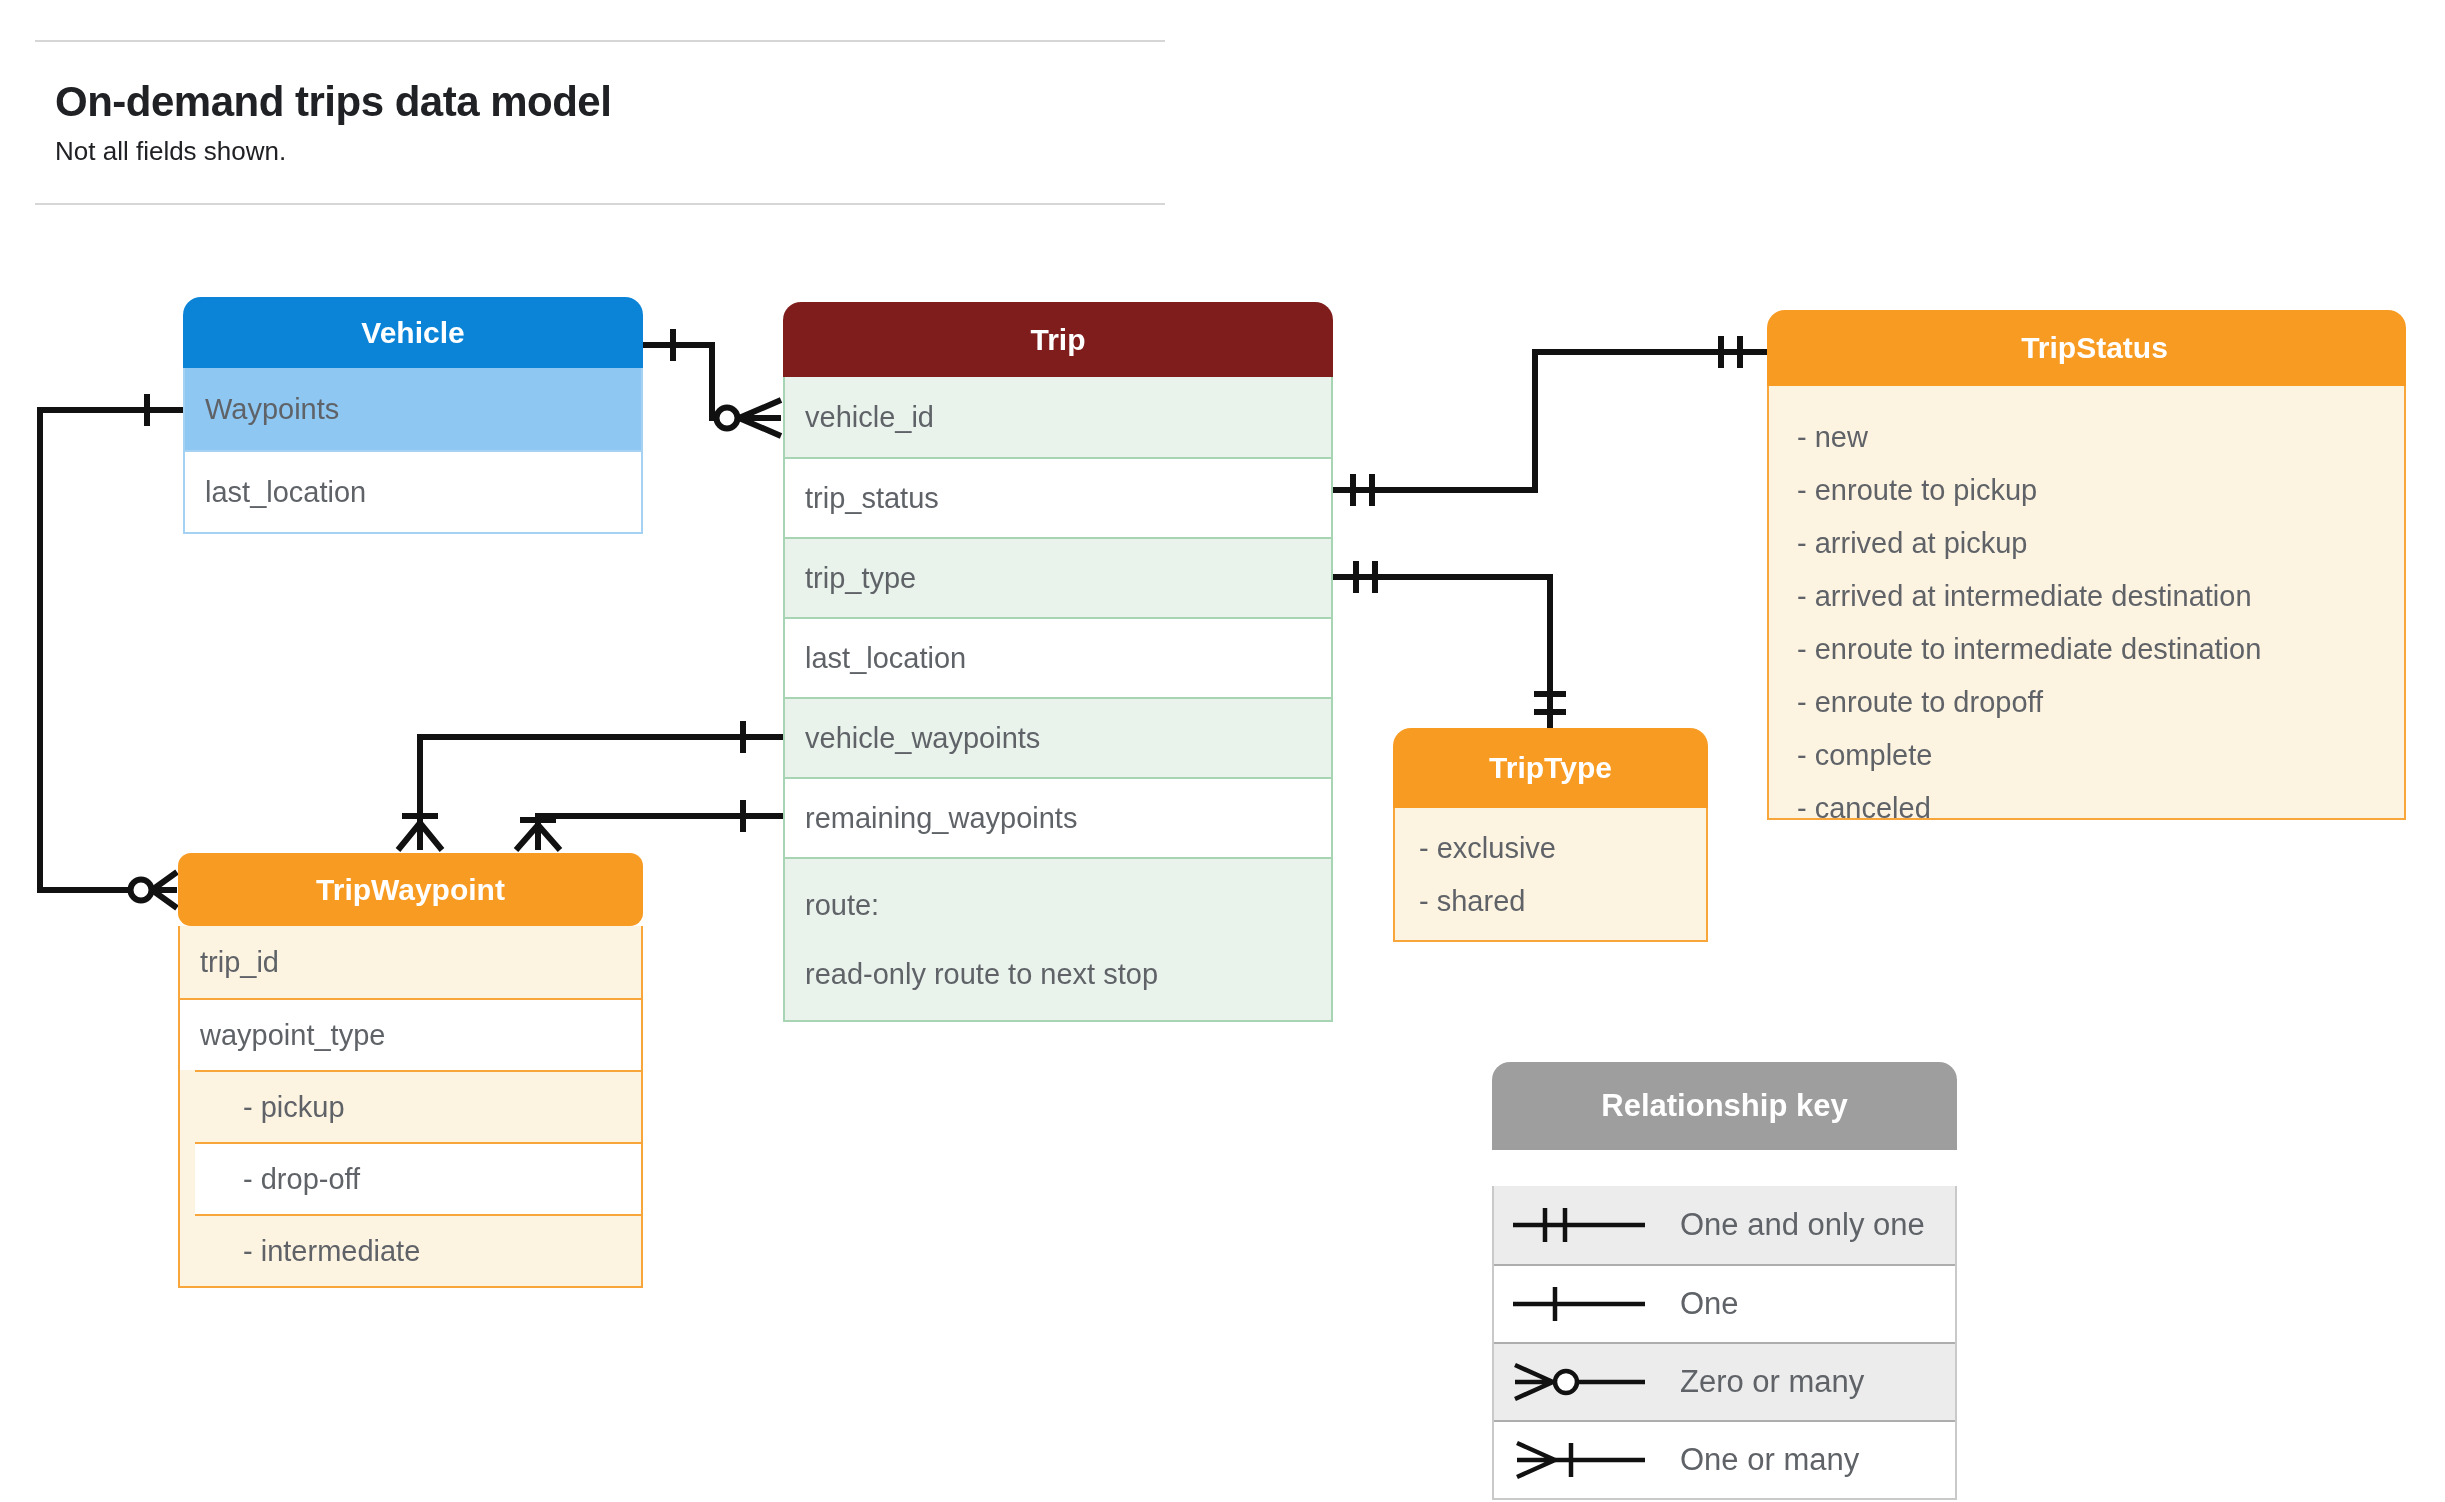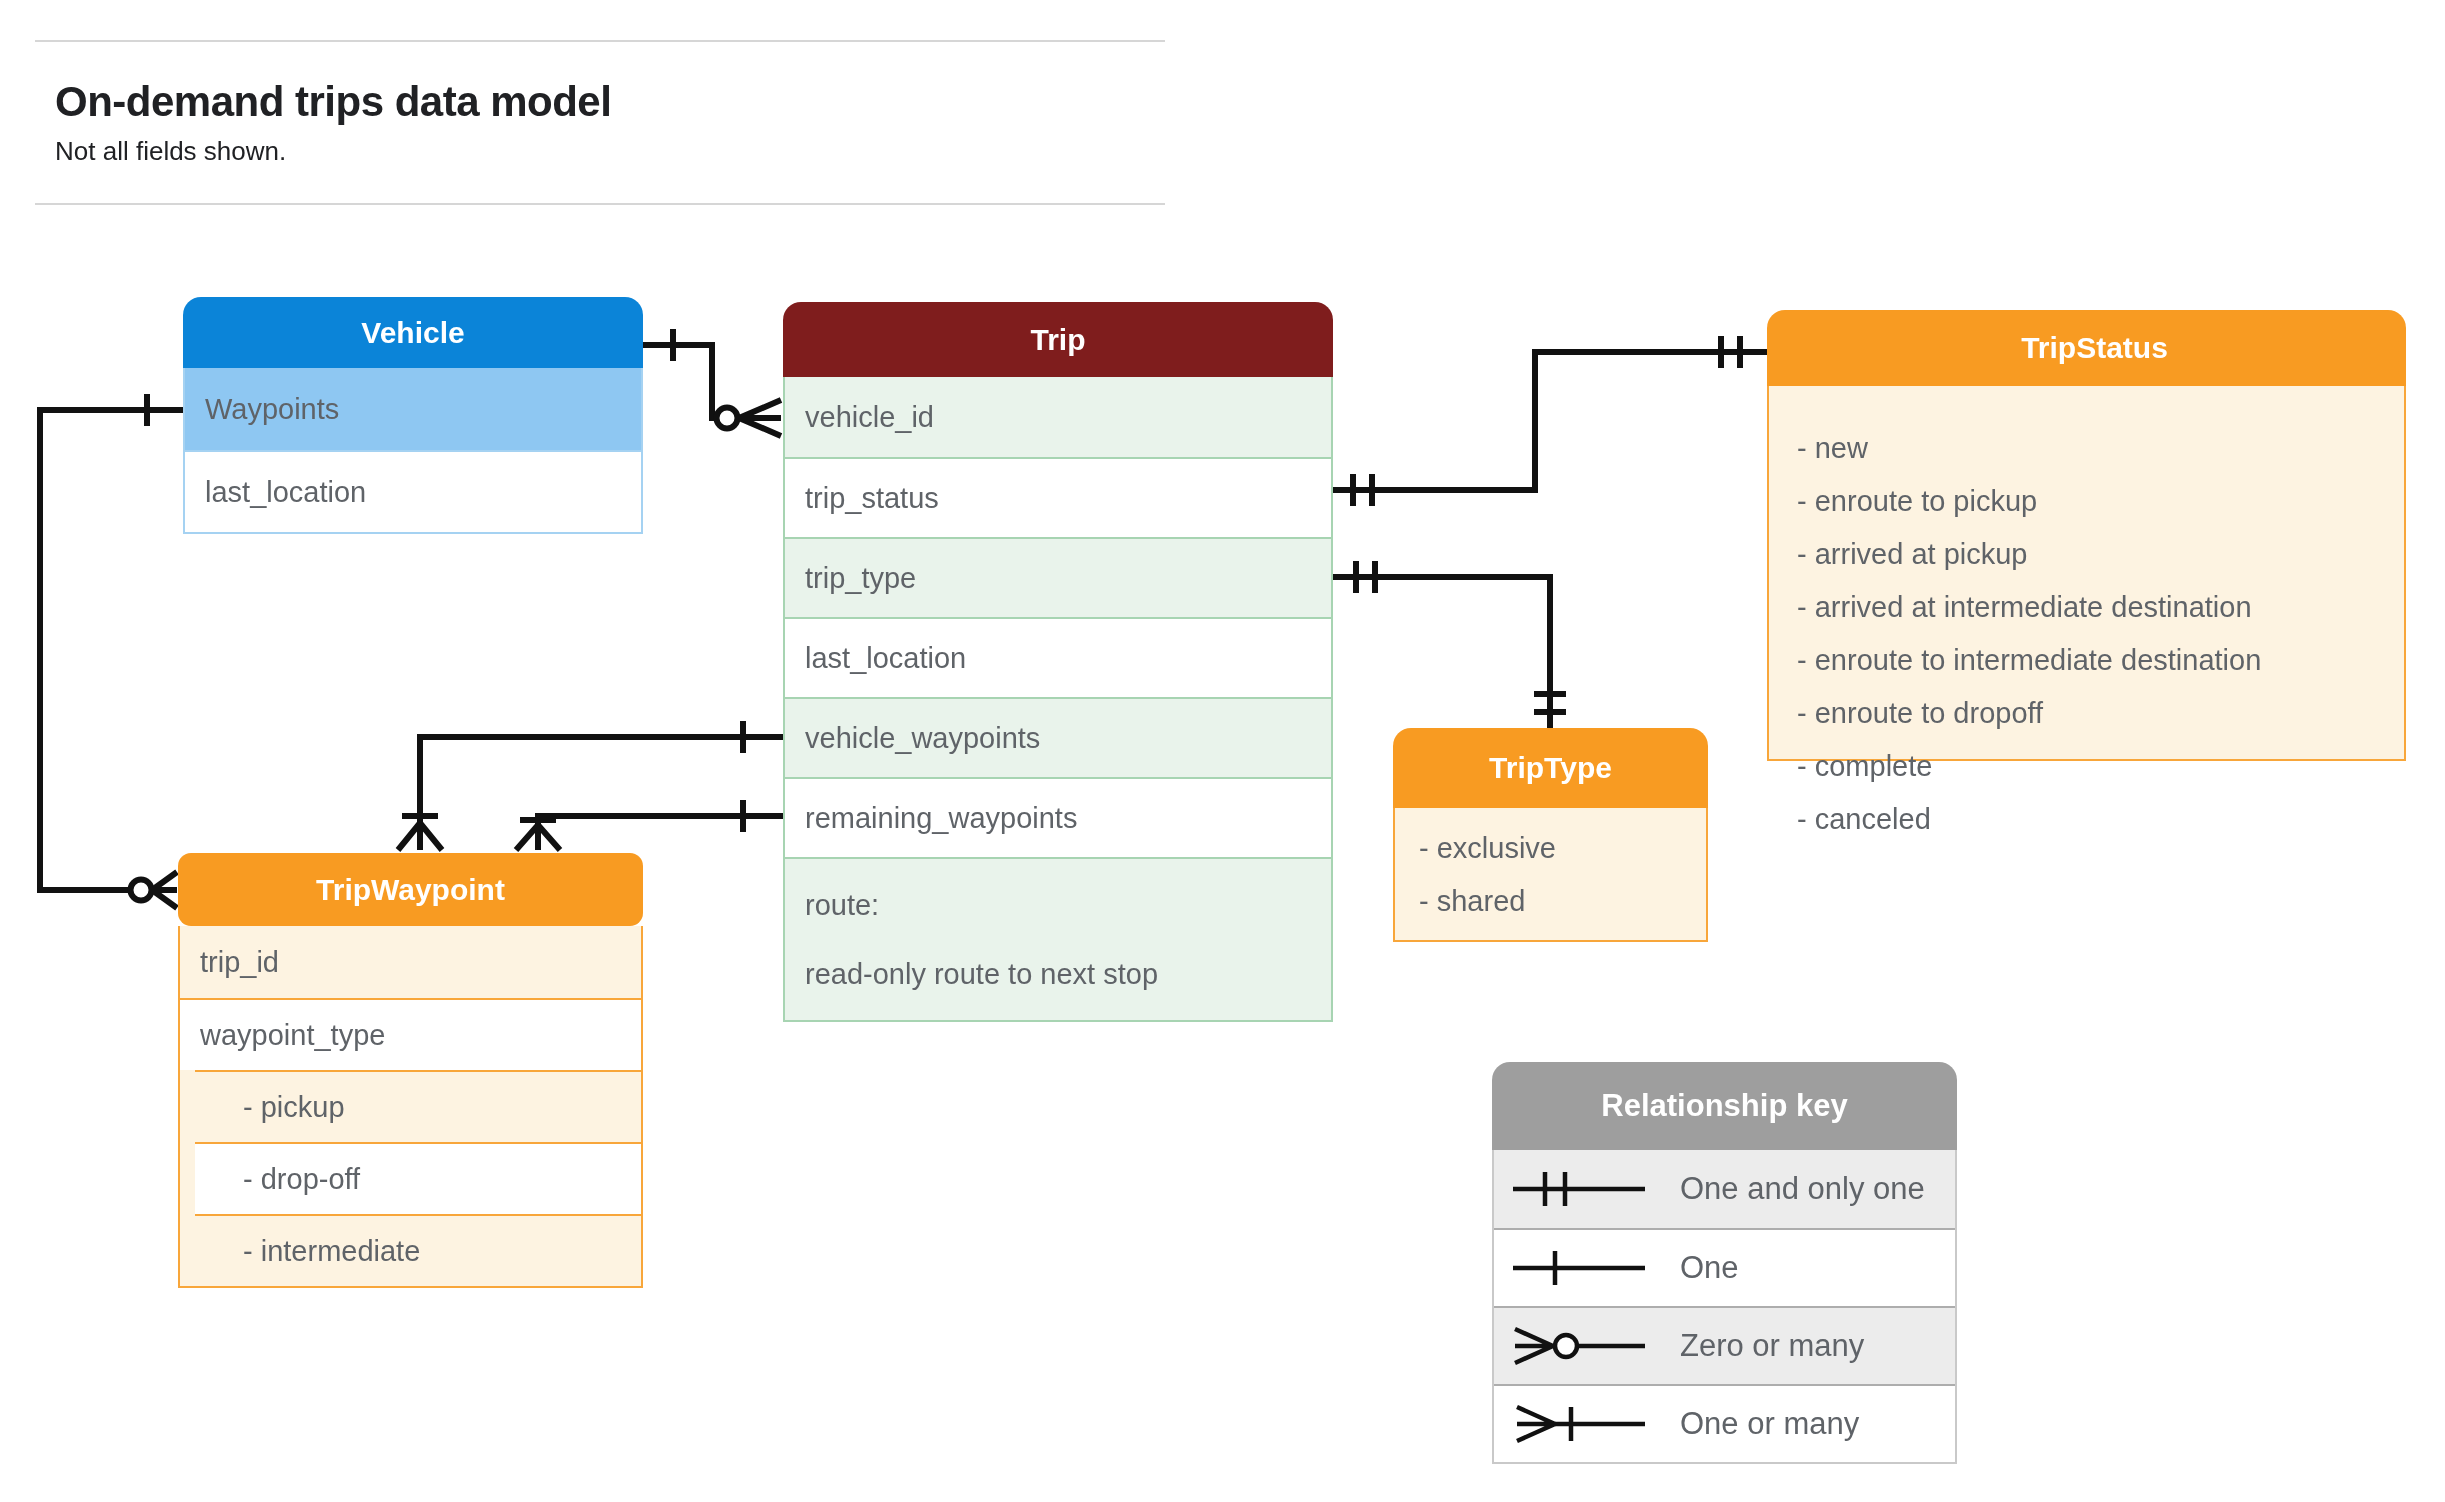--- a/index.html
+++ b/index.html
@@ -41,38 +41,38 @@
 
   
   .orange .e-header{background:#f89b22;}
   .orange .e-body{border-color:#f8a63a;background:#fdf3e1;}
   .orange .e-row{border-top-color:#f8a63a;}
   .row-cream{background:#fdf3e1;}
   .row-plain{background:#fff;}
 
   .tripstatus{left:1767px;top:310px;width:639px;}
   .tripstatus .e-header{height:76px;padding-left:16px;}
-  .tripstatus .e-body{height:375px;padding:36px 0 0 28px;}
+  .tripstatus .e-body{height:434px;padding:25px 0 0 28px;}
   .enum-line{font-size:29px;color:#5f6368;line-height:53px;}
 
   .triptype{left:1393px;top:728px;width:315px;}
   .triptype .e-header{height:80px;}
   .triptype .e-body{height:134px;padding:14px 0 0 24px;}
 
   .tripwaypoint{left:178px;top:853px;width:465px;}
   .tripwaypoint .e-header{height:73px;border-radius:13px;}
   .tripwaypoint .e-row{height:72px;}
   .e-row.indent{padding-left:48px;margin-left:15px;}
 
   
   .legend{left:1492px;top:1062px;width:465px;}
   .legend .e-header{height:88px;background:#9e9e9e;font-size:31px;}
   .legend .e-body{border-color:#c9c9c9;}
   .legend-row{box-sizing:border-box;display:flex;align-items:center;height:78px;border-top:2px solid #adadad;}
-  .legend-row:first-child{border-top:none;}
+  .legend-row:first-child{border-top:none;margin-top:36px;}
   .legend-row.alt{background:#ececec;}
   .legend-sym{width:150px;height:50px;margin-left:10px;flex:0 0 auto;}
   .legend-sym line,.legend-sym path{stroke:#111;stroke-width:4.5;fill:none;}
   .legend-sym circle{stroke:#111;stroke-width:4.5;fill:#fff;}
   .legend-label{font-size:31px;color:#5f6368;margin-left:26px;white-space:nowrap;}
 </style>
 </head>
 <body>
 
 <div class="canvas">

